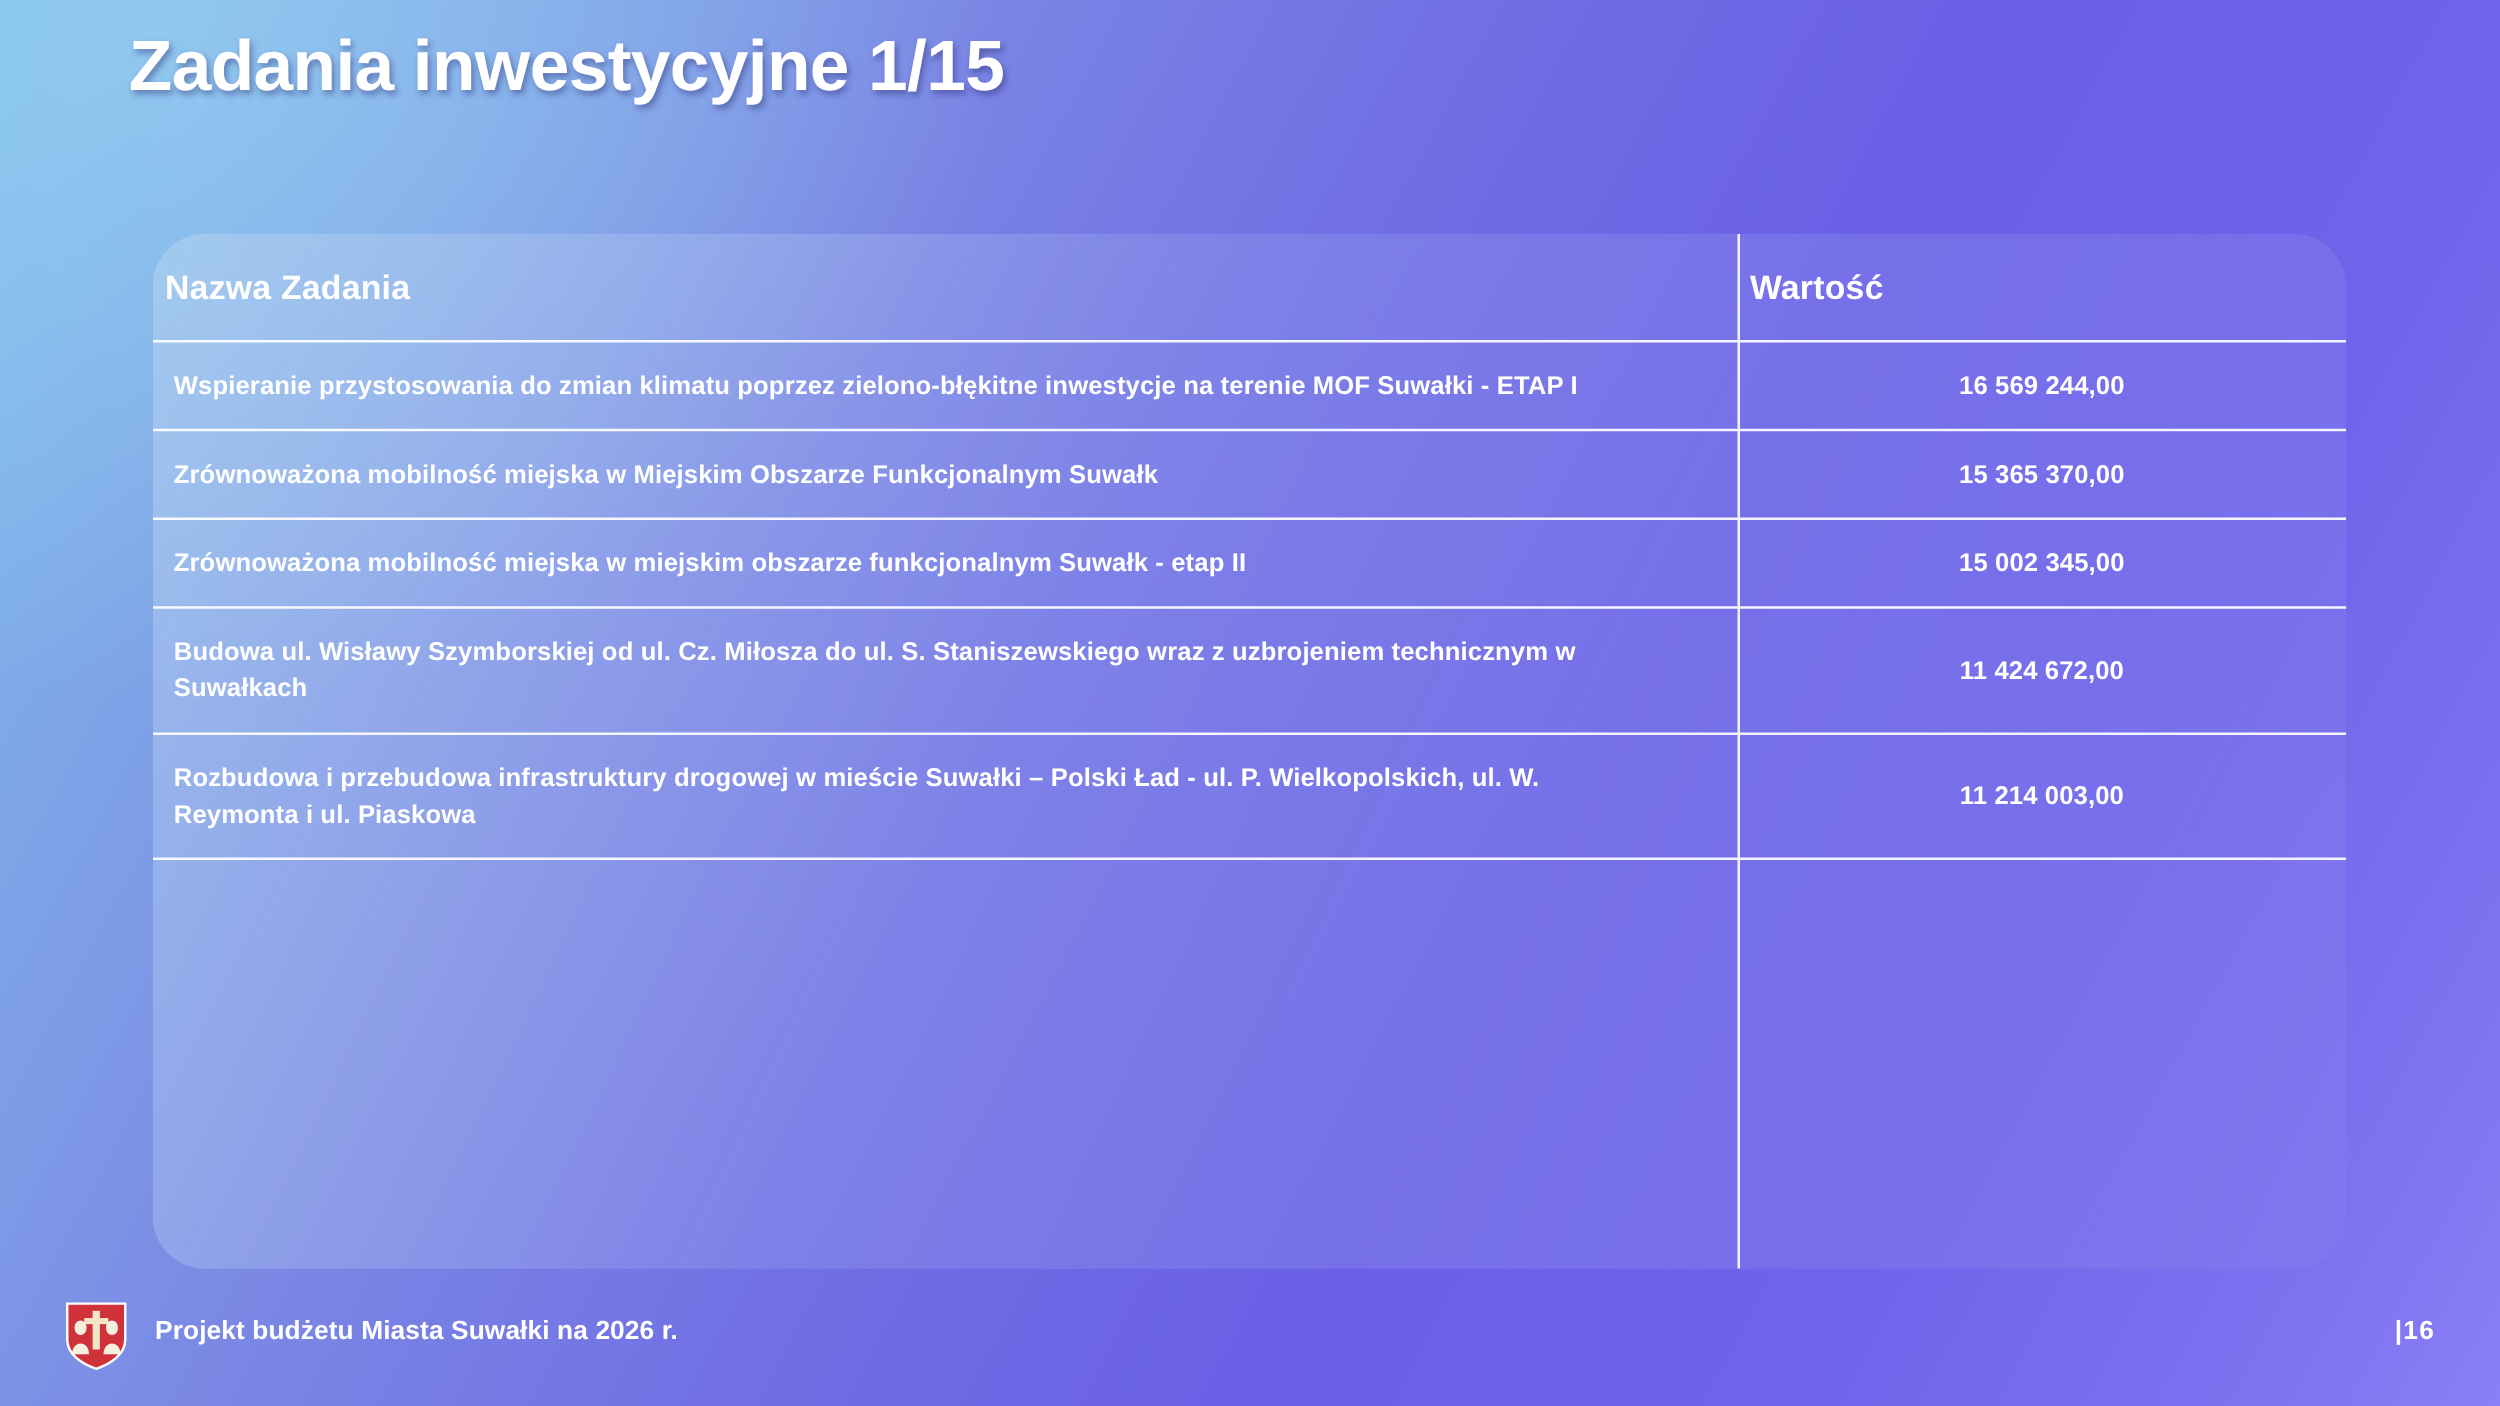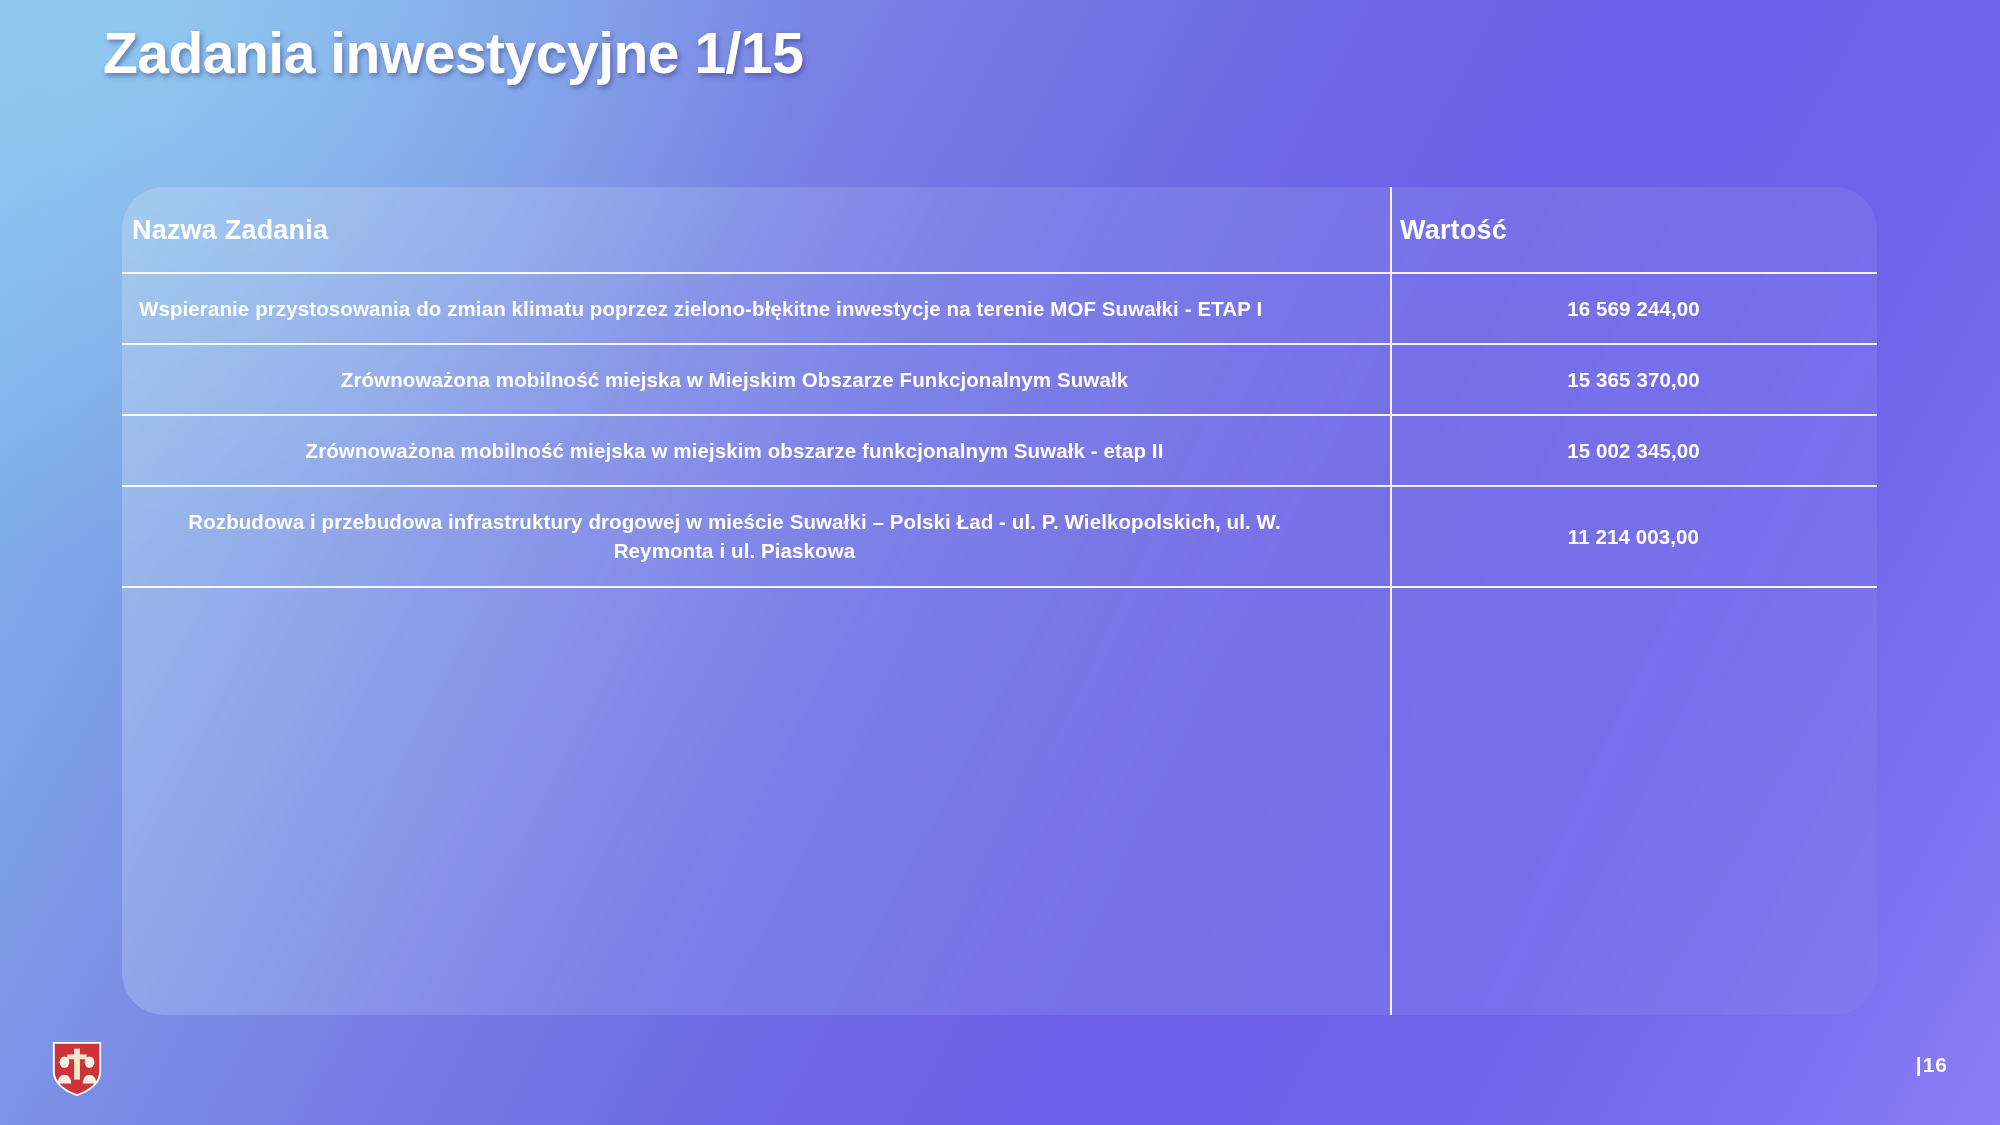--- a/index.html
+++ b/index.html
@@ -81,21 +81,21 @@
     vertical-align: middle;
     line-height: 1.42;
     letter-spacing: 0.1px;
   }
 
   td.name {
     padding: 20px 60px 20px 17px;
     text-align: justify;
     text-justify: inter-word;
   }
-  td.name.nojust { text-align: center; }
+  td.name.nojust { text-align: left; }
 
   td.value {
     text-align: center;
     padding: 4px 10px;
     white-space: nowrap;
     font-size: 21px;
   }
 
   
   tbody tr.row td.name  { border-top: 2px solid rgba(255,255,255,0.92); }
@@ -178,20 +178,24 @@
         <td class="name">Wspieranie przystosowania do zmian klimatu poprzez zielono-błękitne inwestycje na terenie MOF Suwałki - ETAP I</td>
         <td class="value">16 569 244,00</td>
       </tr>
       <tr class="row">
         <td class="name nojust">Zrównoważona mobilność miejska w Miejskim Obszarze Funkcjonalnym Suwałk</td>
         <td class="value">15 365 370,00</td>
       </tr>
       <tr class="row">
         <td class="name nojust">Zrównoważona mobilność miejska w miejskim obszarze funkcjonalnym Suwałk - etap II</td>
         <td class="value">15 002 345,00</td>
+      </tr>
+      <tr class="row">
+        <td class="name nojust">Budowa ul. Wisławy Szymborskiej od ul. Cz. Miłosza do ul. S. Staniszewskiego wraz z uzbrojeniem technicznym w Suwałkach</td>
+        <td class="value">11 424 672,00</td>
       </tr>
       <tr class="row">
         <td class="name nojust">Rozbudowa i przebudowa infrastruktury drogowej w mieście Suwałki – Polski Ład - ul. P. Wielkopolskich, ul. W. Reymonta i ul. Piaskowa</td>
         <td class="value">11 214 003,00</td>
       </tr>
       <tr class="last-rule">
         <td></td>
         <td></td>
       </tr>
     </tbody>
@@ -205,14 +209,15 @@
       <rect x="27" y="10" width="6" height="32" fill="#f2e6c8"></rect>
       <rect x="20" y="16" width="20" height="5" fill="#f2e6c8"></rect>
       <g fill="#f6f0de">
         <ellipse cx="17" cy="24" rx="5" ry="6"></ellipse>
         <path d="M10 46 C10 34 24 34 24 46 Z"></path>
         <ellipse cx="43" cy="24" rx="5" ry="6"></ellipse>
         <path d="M36 46 C36 34 50 34 50 46 Z"></path>
       </g>
     </svg>
   </span>
+  <span class="footer-text">Projekt budżetu Miasta Suwałki na 2026 r.</span>
   <span class="page-no">|16</span>
 </div>
 
 </body></html>

